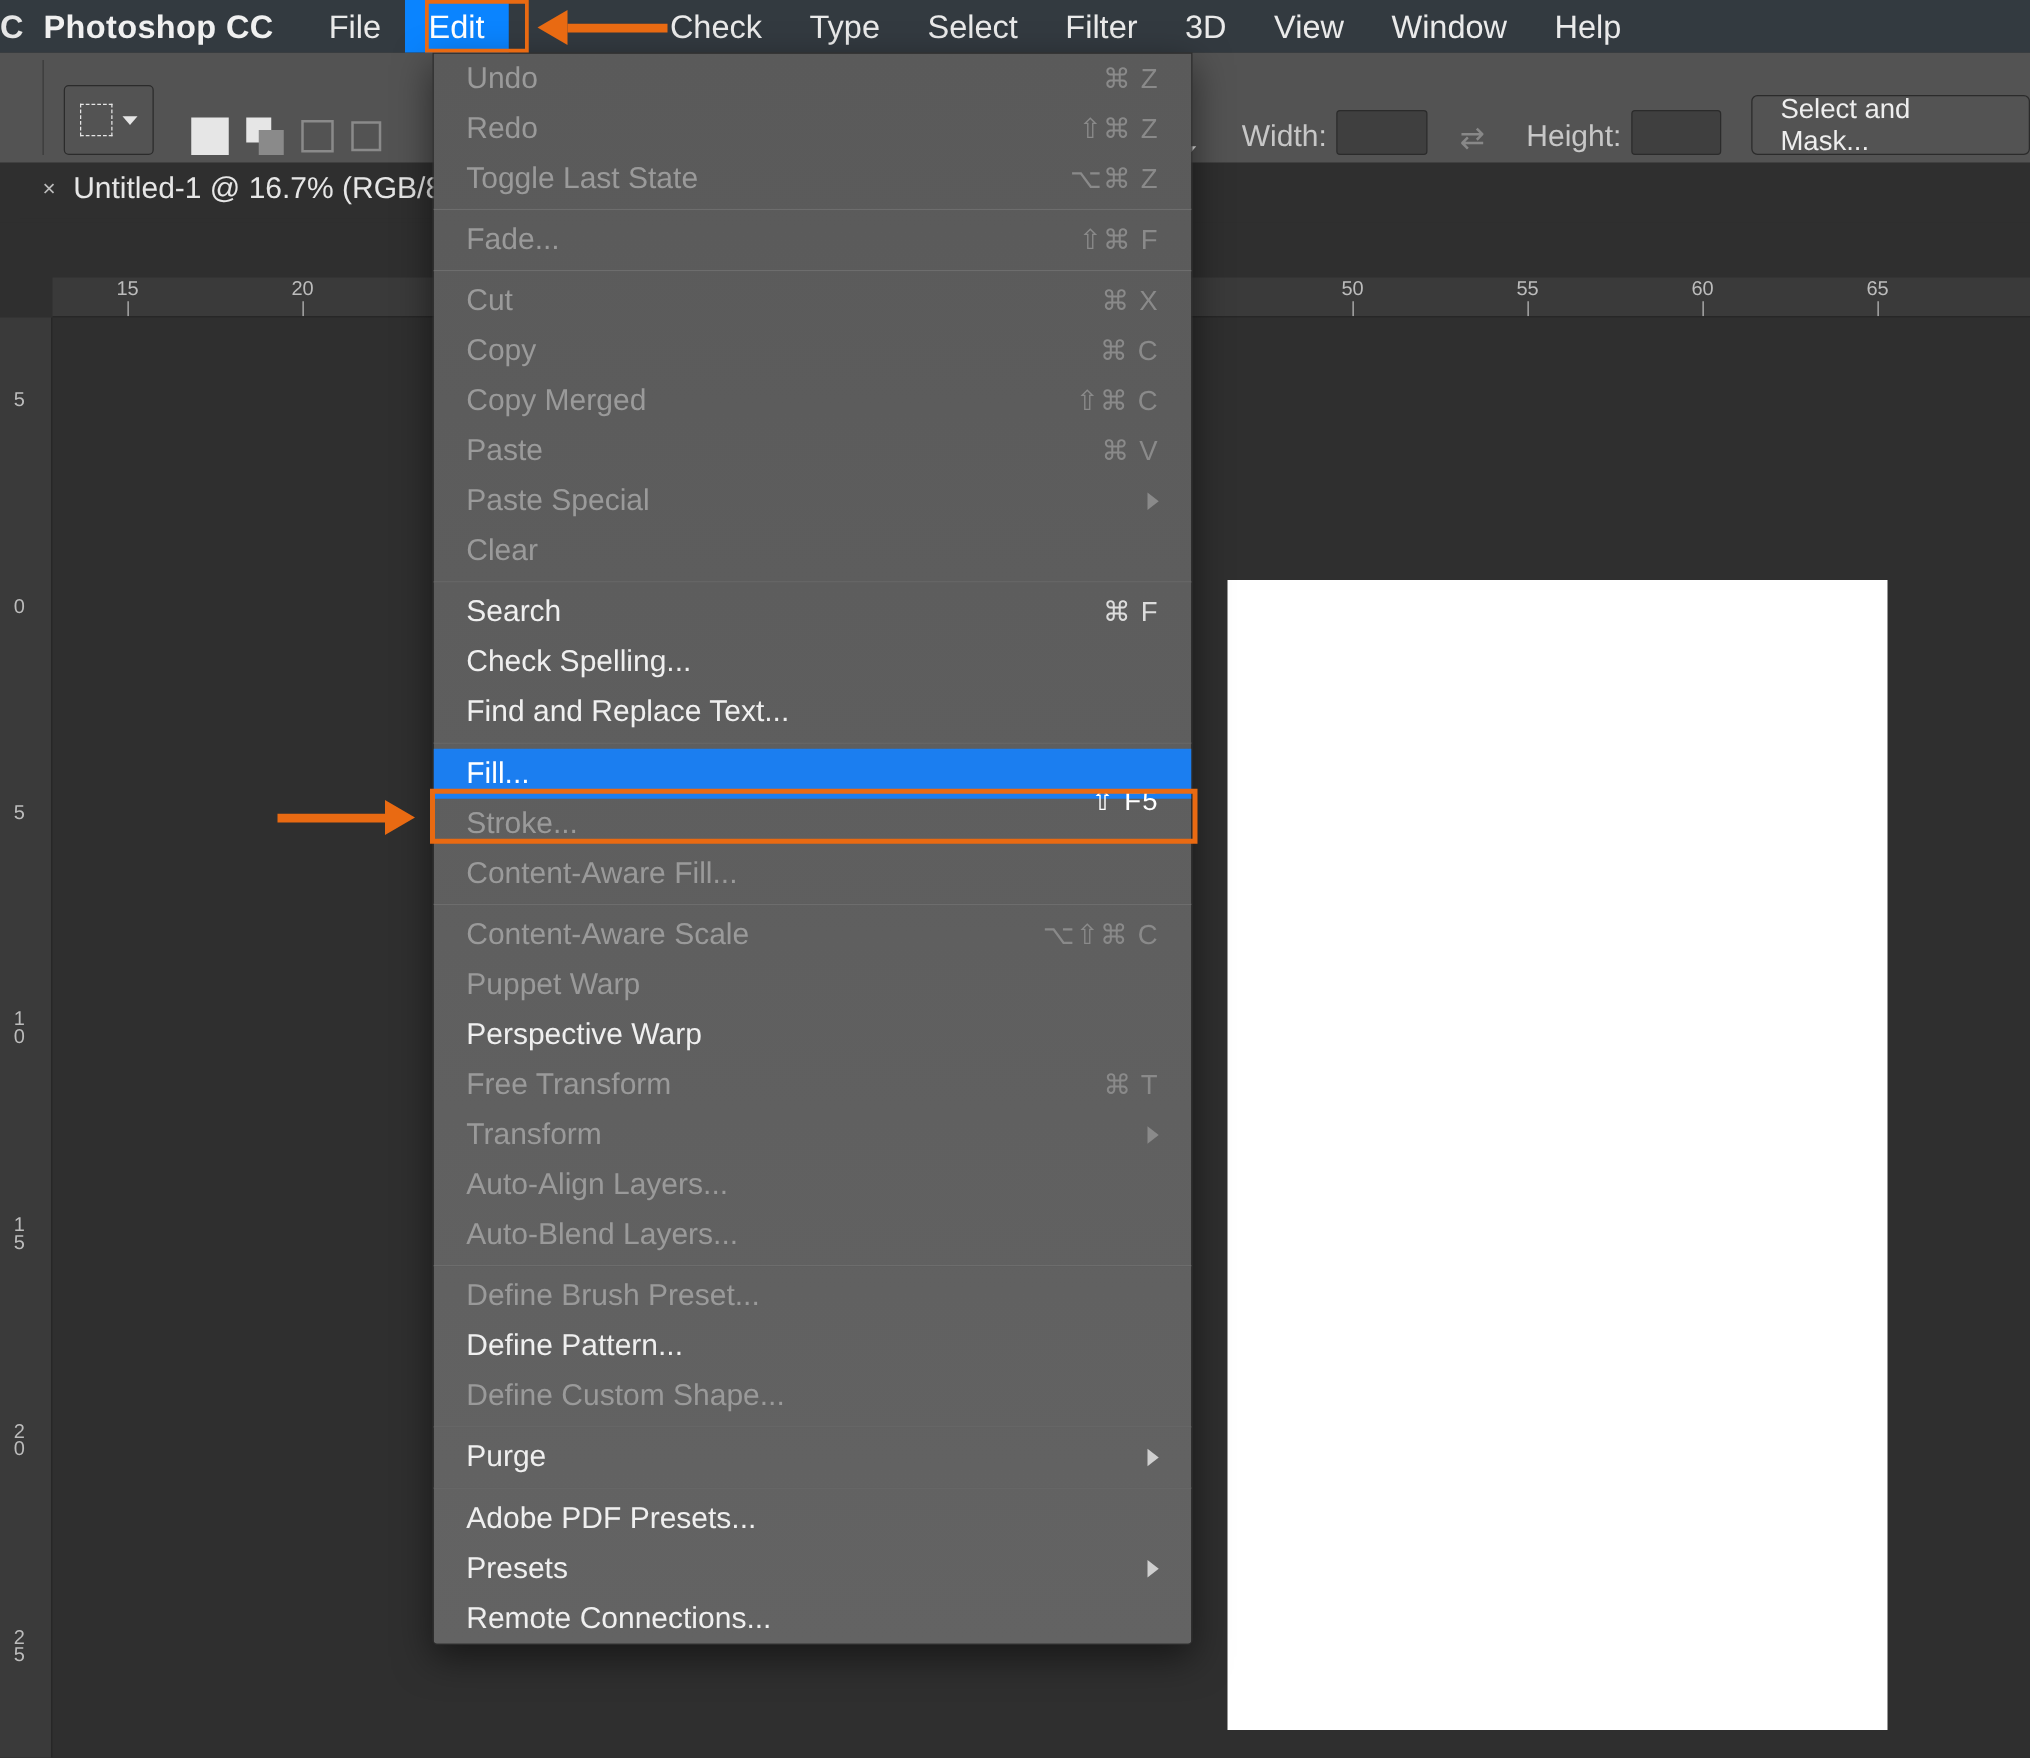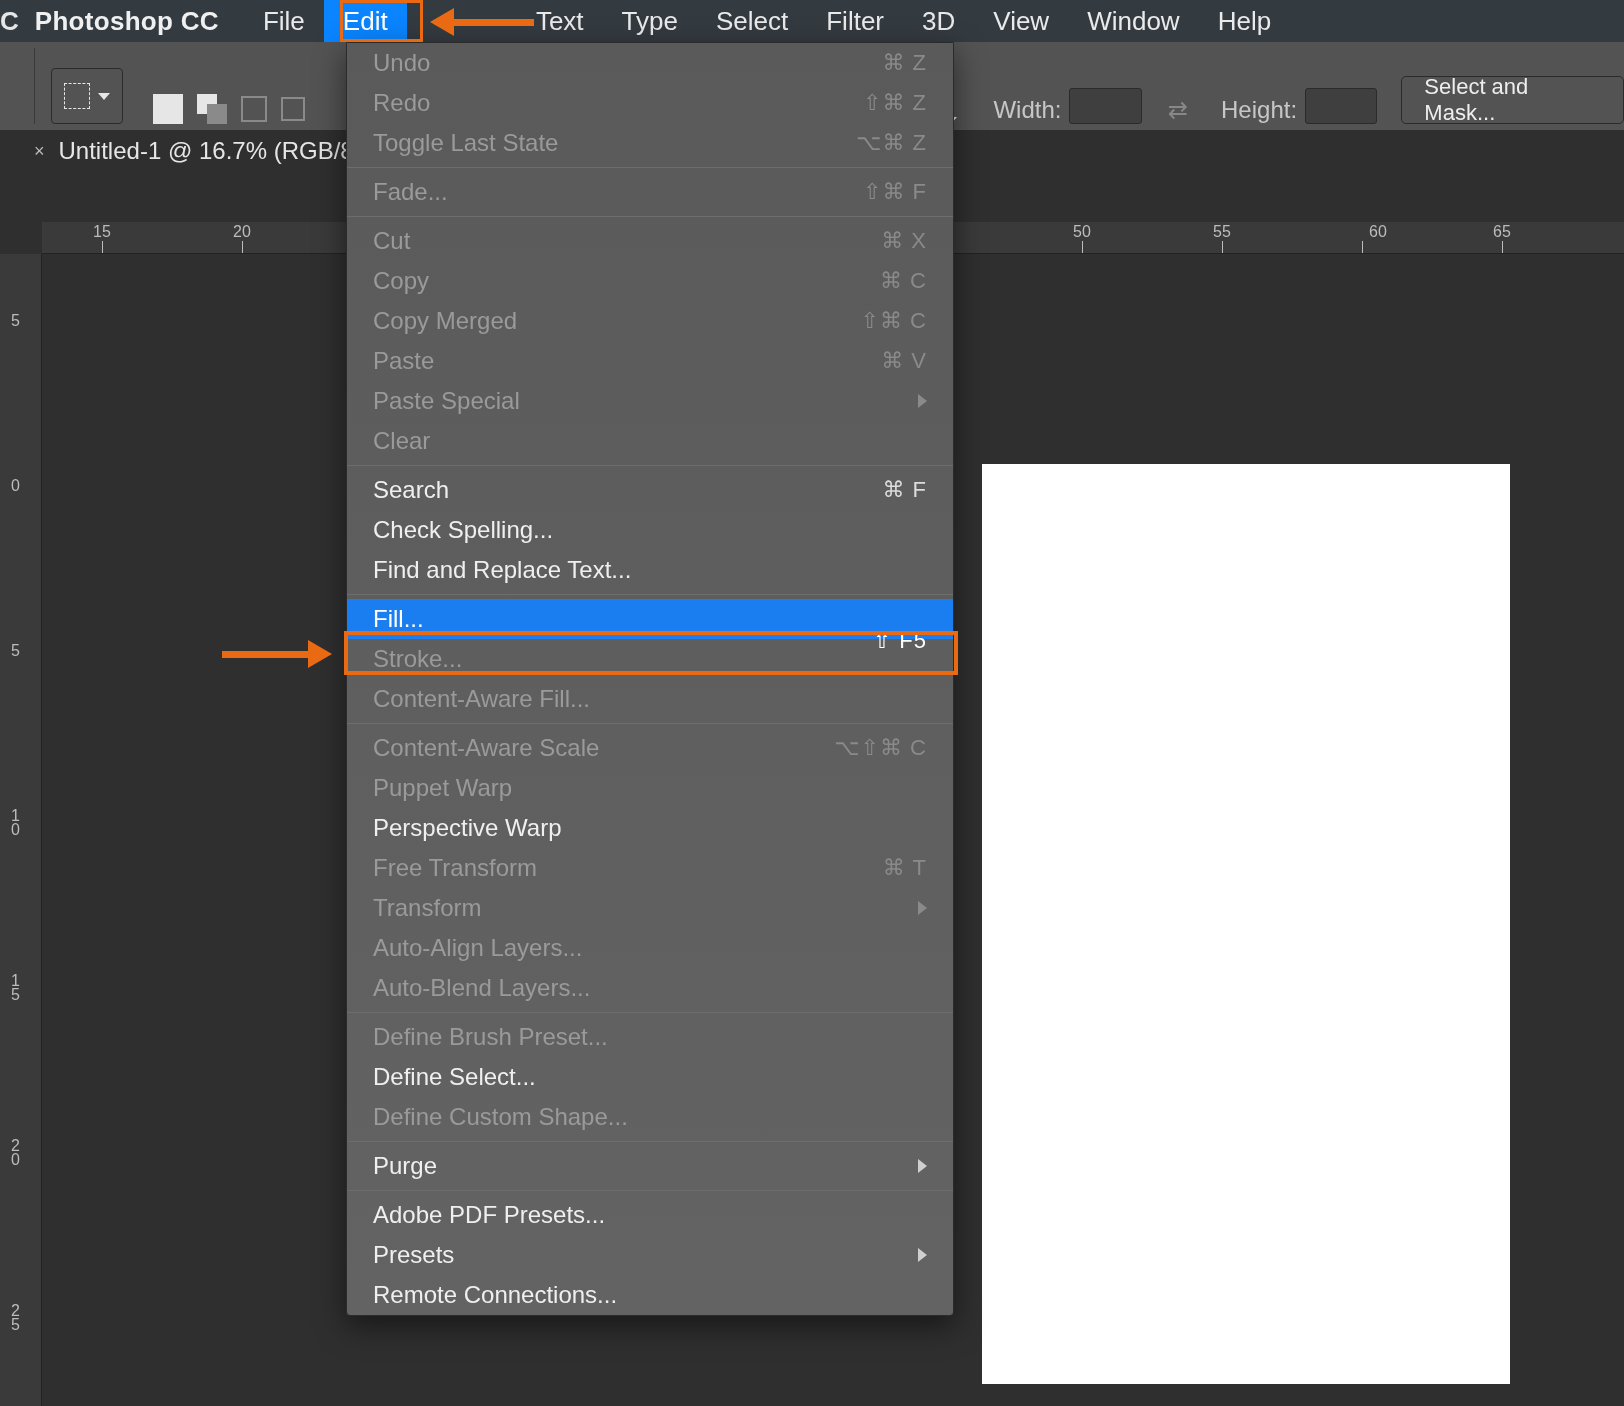--- a/index.html
+++ b/index.html
@@ -68,21 +68,21 @@
 </style>
 </head>
 <body>
 
 <div class="menubar">
   <span class="brand-left">C</span>
   <span class="brand">Photoshop CC</span>
   <span class="mitem">File</span>
   <span class="mitem active">Edit</span>
   <span class="mitem" style="visibility:hidden">Image</span>
-  <span class="mitem">Text</span>
+  <span class="mitem">Check</span>
   <span class="mitem">Type</span>
   <span class="mitem">Select</span>
   <span class="mitem">Filter</span>
   <span class="mitem">3D</span>
   <span class="mitem">View</span>
   <span class="mitem">Window</span>
   <span class="mitem">Help</span>
 </div>
 
 <div class="edit-highlight" style="top:0;left:340px;width:83px;height:42px"></div>
@@ -133,21 +133,21 @@
       <span class="lbl" style="left: 620px;">35</span>
       <span class="tick-major" style="left: 620px;"></span>
       <span class="lbl" style="left: 760px;">40</span>
       <span class="tick-major" style="left: 760px;"></span>
       <span class="lbl" style="left: 900px;">45</span>
       <span class="tick-major" style="left: 900px;"></span>
       <span class="lbl" style="left: 1040px;">50</span>
       <span class="tick-major" style="left: 1040px;"></span>
       <span class="lbl" style="left: 1180px;">55</span>
       <span class="tick-major" style="left: 1180px;"></span>
-      <span class="lbl" style="left: 1320px; margin-left: 16px;">60</span>
+      <span class="lbl" style="left: 1320px;">60</span>
       <span class="tick-major" style="left: 1320px;"></span>
       <span class="lbl" style="left: 1460px;">65</span>
       <span class="tick-major" style="left: 1460px;"></span>
     </div>
   <div class="ruler-v" id="rv">
       <div class="lbl" style="top: 60px;">
         <span>5</span>
       </div>
       <div class="lbl" style="top: 225px;">
         <span>0</span>
@@ -262,21 +262,21 @@
       <span>Auto-Align Layers...</span>
     </div>
     <div class="dd-item disabled">
       <span>Auto-Blend Layers...</span>
     </div>
     <div class="dd-sep"></div>
     <div class="dd-item disabled">
       <span>Define Brush Preset...</span>
     </div>
     <div class="dd-item">
-      <span>Define Select...</span>
+      <span>Define Pattern...</span>
     </div>
     <div class="dd-item disabled">
       <span>Define Custom Shape...</span>
     </div>
     <div class="dd-sep"></div>
     <div class="dd-item">
       <span>Purge</span>
       <span class="dd-arrow"></span>
     </div>
     <div class="dd-sep"></div>

